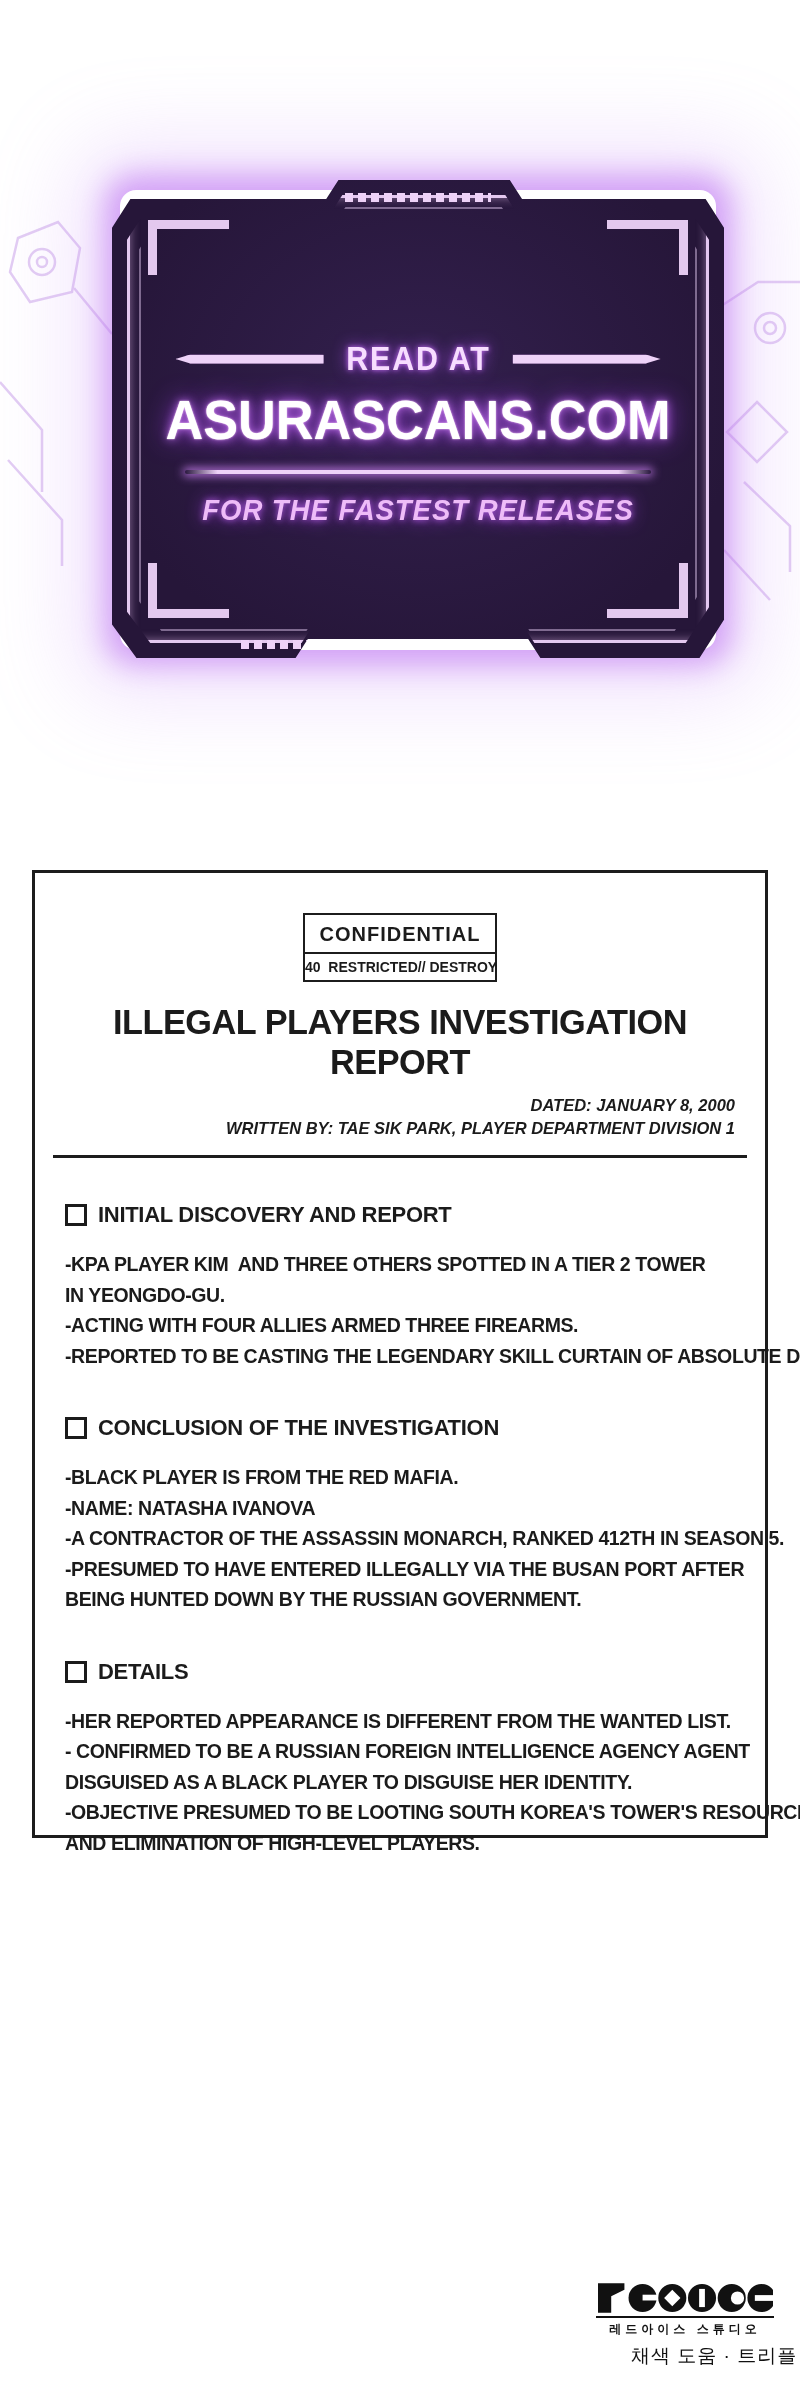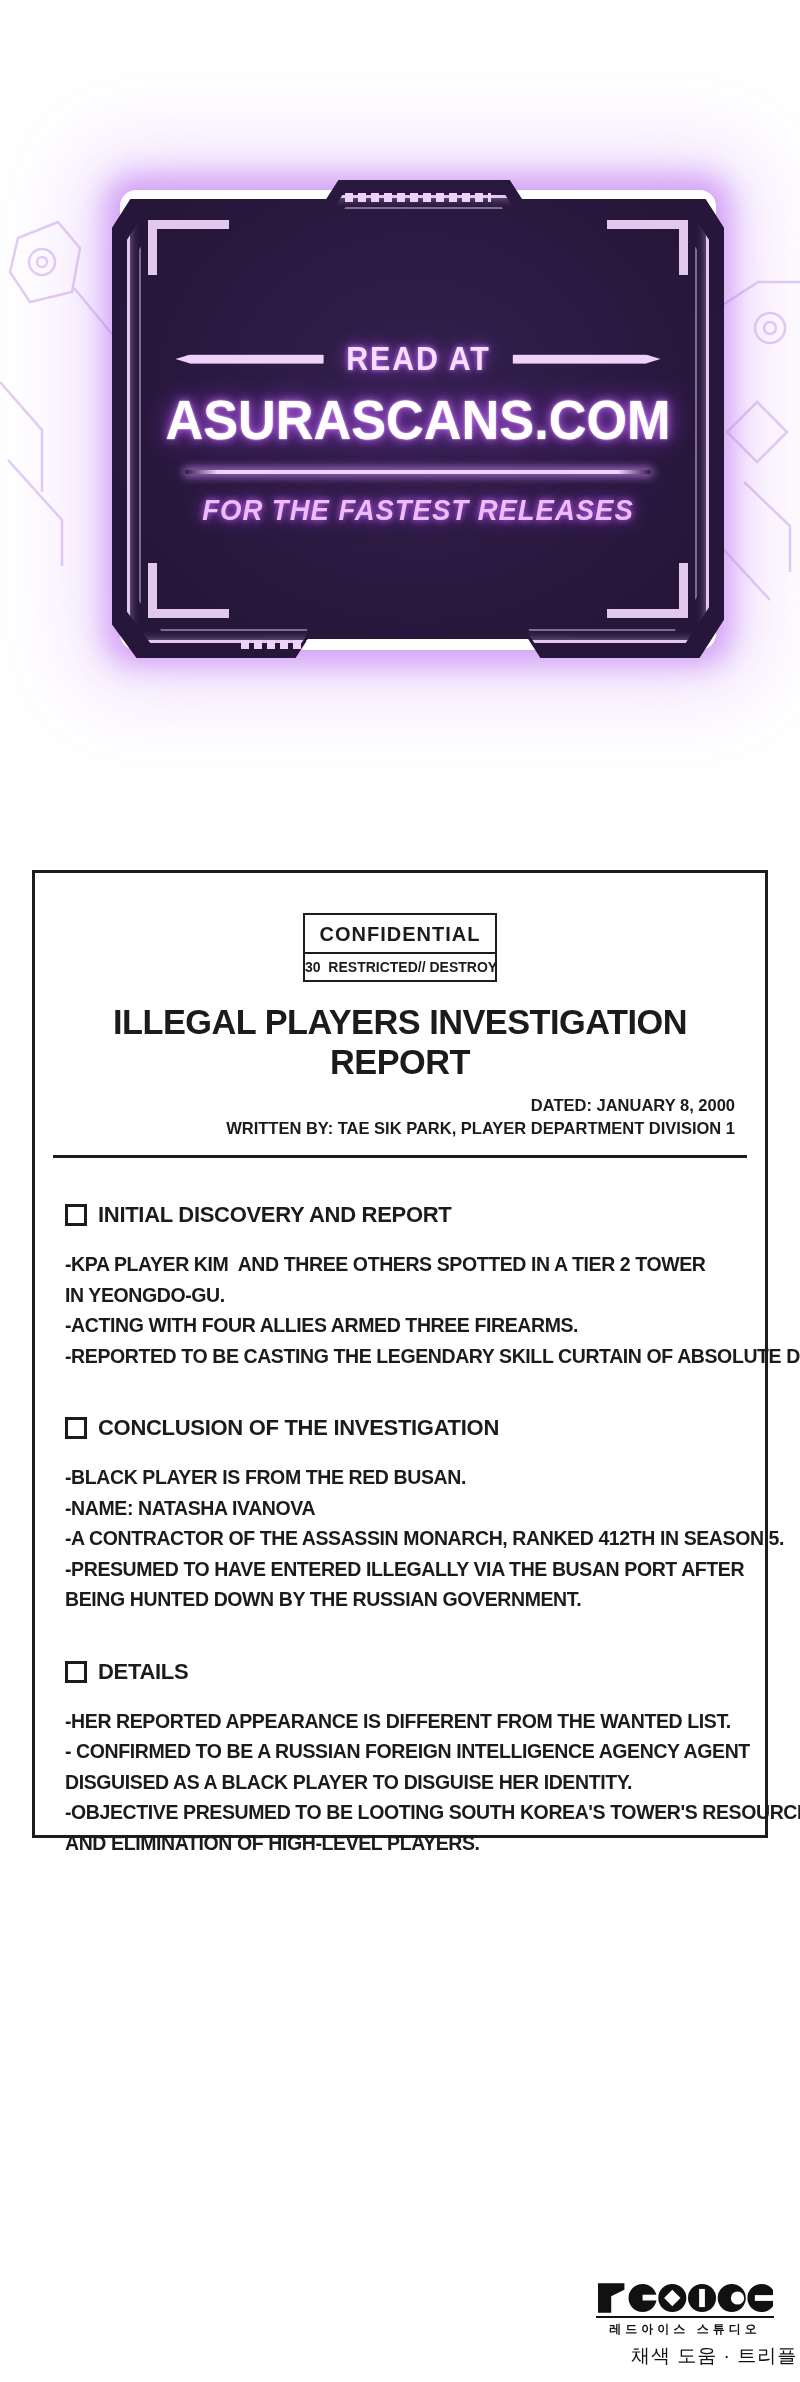--- a/index.html
+++ b/index.html
@@ -60,21 +60,21 @@
   }
   
   .report{
     position:absolute;left:32px;top:870px;width:736px;height:968px;box-sizing:border-box;
     background:#fff;border:3px solid #1c1c1c;color:#1b1b1b;
   }
   .stamp{width:190px;margin:40px auto 0;border:2px solid #1c1c1c;text-align:center;}
   .stamp-top{padding:8px 0 6px;font-size:20px;font-weight:bold;letter-spacing:1px;border-bottom:2px solid #1c1c1c;}
   .stamp-bottom{padding:5px 0 5px;font-size:14px;font-weight:bold;white-space:pre;}
   .title{margin:20px 8px 0;text-align:center;font-size:35px;font-weight:bold;letter-spacing:-0.5px;transform:scaleX(.98);}
-  .meta{margin-top:12px;text-align:right;padding-right:30px;font-size:16.5px;font-weight:bold;line-height:23px;}
+  .meta{margin-top:12px;text-align:right;padding-right:30px;font-size:16.5px;font-weight:bold;line-height:23px;font-style:italic;}
   .rule{border:none;border-top:3px solid #1c1c1c;margin:15px 18px 0;}
   .sec-heading{margin:44px 30px 0;font-size:22px;font-weight:bold;display:flex;align-items:center;letter-spacing:-0.3px;}
   .chk{width:16px;height:16px;border:3px solid #1b1b1b;display:inline-block;margin-right:11px;flex:none;}
   .lines{margin:21px 28px 0 30px;font-size:19.5px;font-weight:bold;line-height:30.5px;letter-spacing:-0.4px;}
   .lines>div{white-space:pre;}
   
   .credit{position:absolute;right:26px;top:2283px;width:178px;text-align:center;color:#111;}
   .credit svg{display:block;margin:0 auto;}
   .logo-rule{height:2px;background:#111;margin-top:3px;}
   .kr1{margin-top:3px;font-size:12px;font-weight:bold;letter-spacing:4px;white-space:nowrap;}
@@ -117,21 +117,21 @@
       </div>
       <div class="site">ASURASCANS.COM</div>
       <div class="glowline"></div>
       <div class="tagline">FOR THE FASTEST RELEASES</div>
     </div>
   </section>
 
   <section class="report">
     <div class="stamp">
       <div class="stamp-top">CONFIDENTIAL</div>
-      <div class="stamp-bottom">30  RESTRICTED// DESTROY</div>
+      <div class="stamp-bottom">40  RESTRICTED// DESTROY</div>
     </div>
 
     <h1 class="title">ILLEGAL PLAYERS INVESTIGATION REPORT</h1>
 
     <div class="meta">
       <div>DATED: JANUARY 8, 2000</div>
       <div>WRITTEN BY: TAE SIK PARK, PLAYER DEPARTMENT DIVISION 1</div>
     </div>
 
     <hr class="rule">
@@ -148,21 +148,21 @@
         <div>-REPORTED TO BE CASTING THE LEGENDARY SKILL CURTAIN OF ABSOLUTE DARKNESS</div>
       </div>
     </div>
 
     <div>
       <div class="sec-heading">
         <span class="chk"></span>
         <span>CONCLUSION OF THE INVESTIGATION</span>
       </div>
       <div class="lines">
-        <div>-BLACK PLAYER IS FROM THE RED BUSAN.</div>
+        <div>-BLACK PLAYER IS FROM THE RED MAFIA.</div>
         <div>-NAME: NATASHA IVANOVA</div>
         <div>-A CONTRACTOR OF THE ASSASSIN MONARCH, RANKED 412TH IN SEASON 5.</div>
         <div>-PRESUMED TO HAVE ENTERED ILLEGALLY VIA THE BUSAN PORT AFTER</div>
         <div>BEING HUNTED DOWN BY THE RUSSIAN GOVERNMENT.</div>
       </div>
     </div>
 
     <div>
       <div class="sec-heading">
         <span class="chk"></span>

